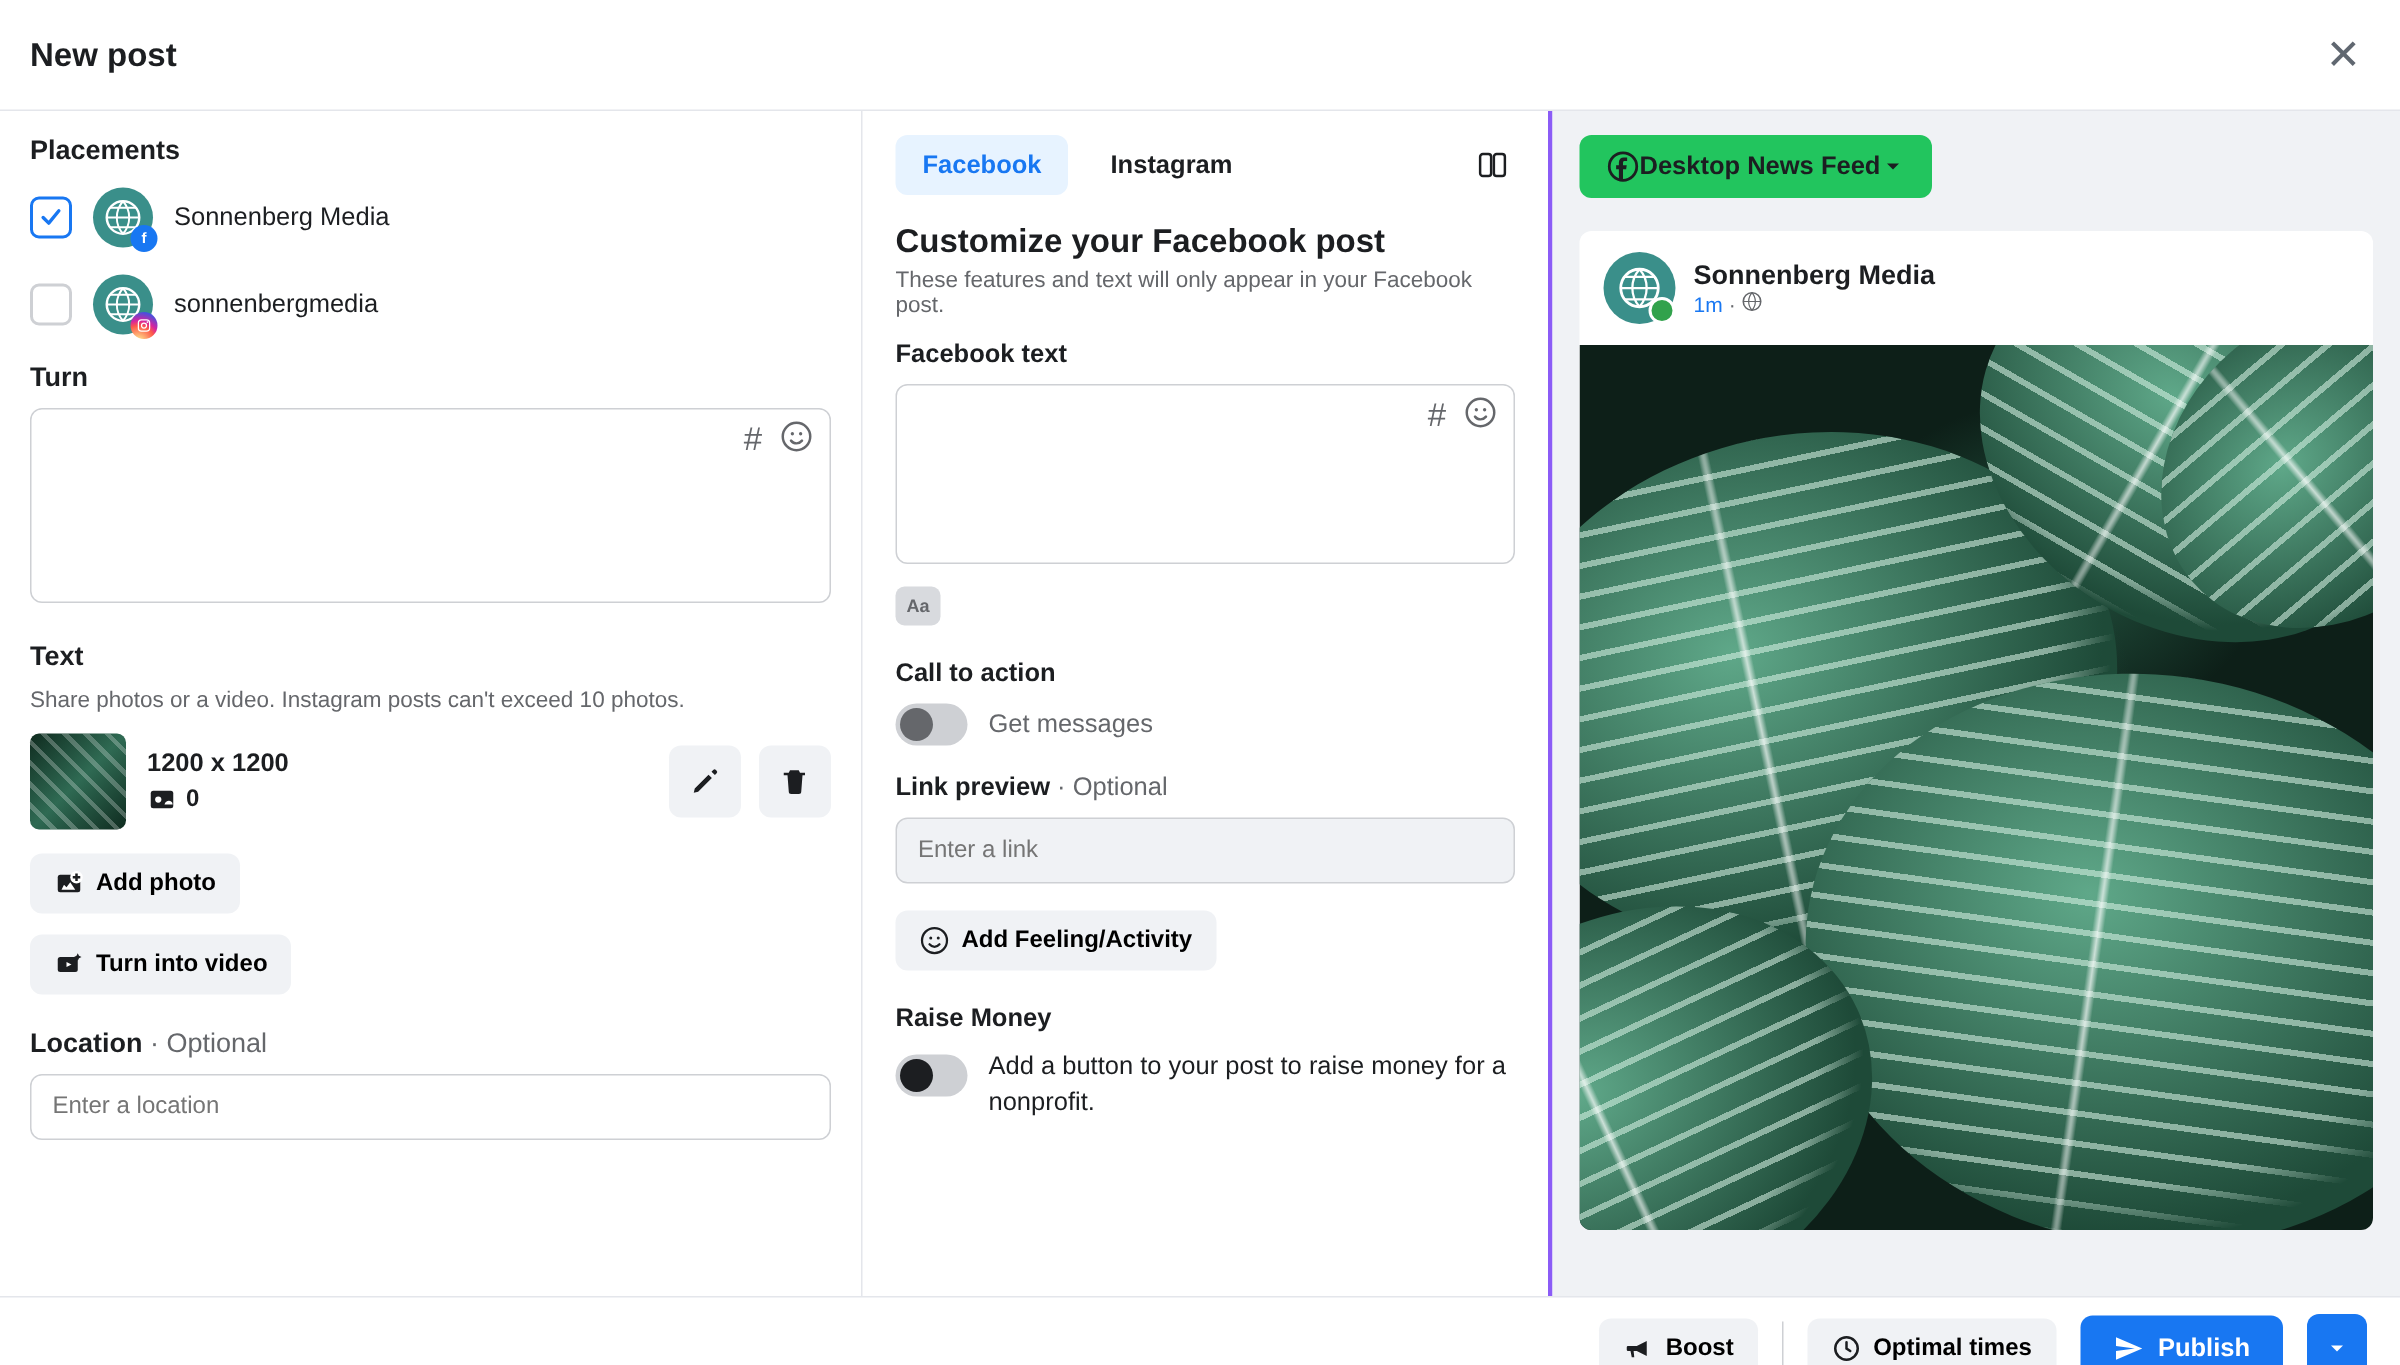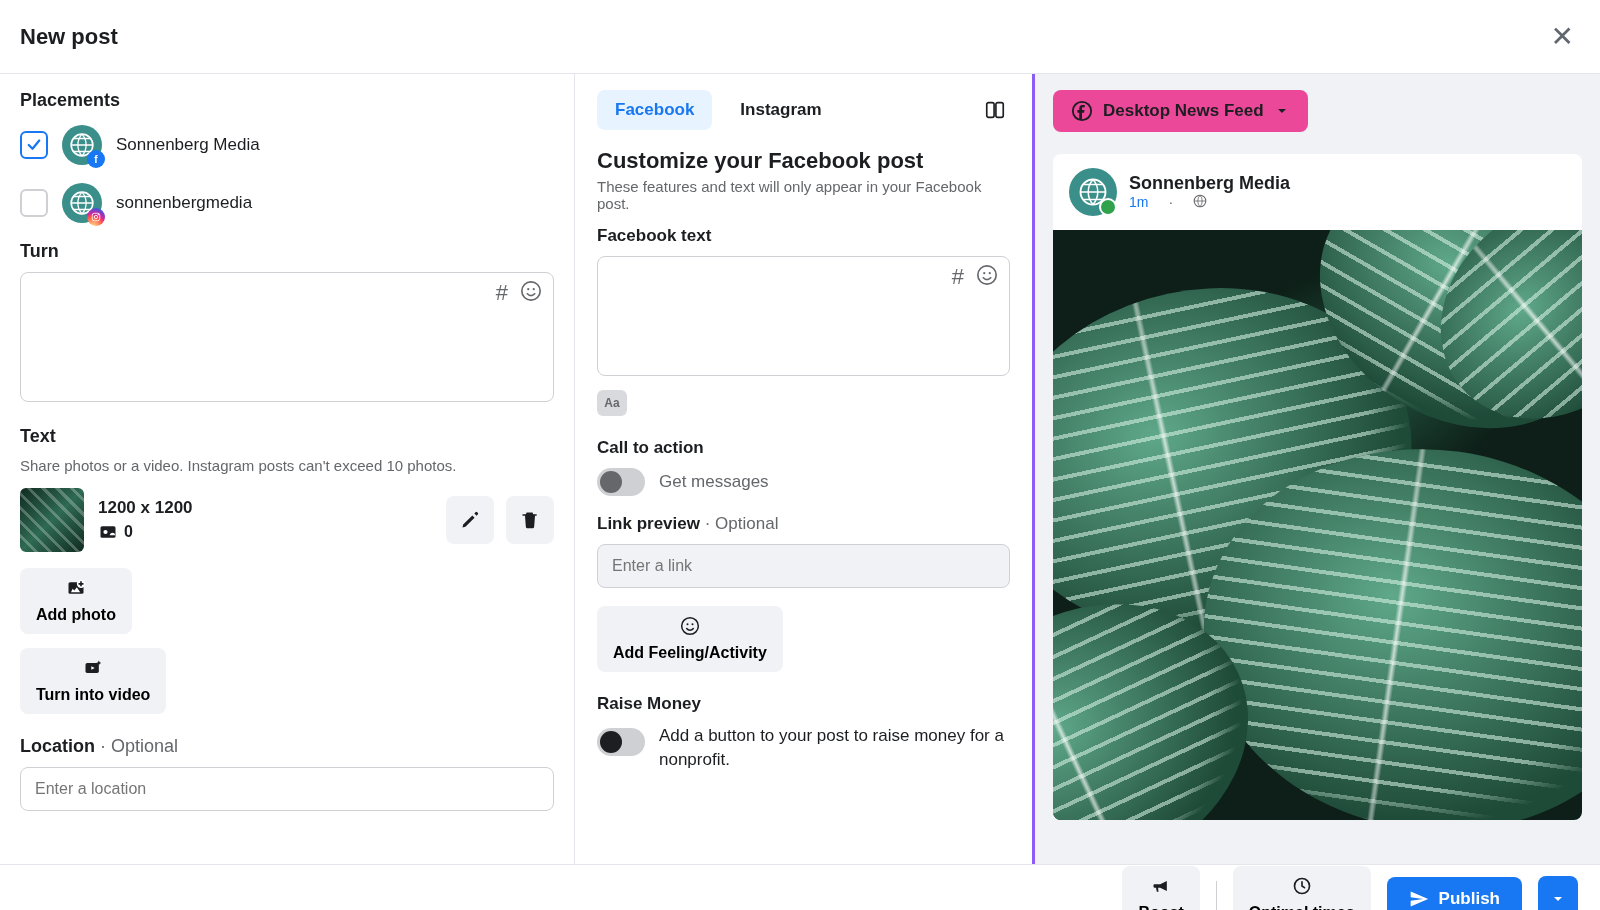--- a/index.html
+++ b/index.html
@@ -158,21 +158,20 @@
 
   .btn {
     background: #f0f2f5;
     border-radius: 8px;
     padding: 10px 16px;
     font-size: 16px;
     font-weight: 600;
     display: inline-flex; align-items: center; gap: 8px;
     cursor: pointer;
     border: none;
-    flex-direction: column;
   }
   .btn.muted { color: #65676b; background: #e4e6eb; }
   .btn-row { display: flex; gap: 12px; margin-bottom: 14px; }
   .btn svg { width: 20px; height: 20px; }
 
   .input {
     width: 100%;
     border: 1px solid #ced0d4;
     border-radius: 8px;
     padding: 12px 14px;
@@ -226,22 +225,21 @@
   }
   .toggle.dark::after { background: #1c1e21; }
   .toggle-label { font-size: 17px; color: #1c1e21; }
   .raise-text { font-size: 17px; line-height: 1.4; color: #1c1e21; }
 
   
   .preview-select {
     margin: 16px 18px 12px;
     display: inline-flex;
     align-items: center;
-    gap: 10px;
-    background: #ec4899;
+    background: #22c55e;
     border-radius: 8px;
     padding: 10px 18px;
     font-size: 17px;
     font-weight: 600;
     cursor: pointer;
   }
   .preview-card {
     margin: 10px 18px 0;
     background: #fff;
     border-radius: 8px;
@@ -255,21 +253,21 @@
     width: 48px; height: 48px; border-radius: 50%;
     background: #3a8f8a; position: relative;
     display: flex; align-items: center; justify-content: center;
   }
   .pc-avatar::after {
     content: ""; position: absolute; bottom: 0; right: 0;
     width: 14px; height: 14px; border-radius: 50%;
     background: #31a24c; border: 2px solid #fff;
   }
   .pc-name { font-size: 18px; font-weight: 700; }
-  .pc-meta { font-size: 14px; color: #1877f2; display: flex; gap: 20px; }
+  .pc-meta { font-size: 14px; color: #1877f2; display: flex; align-items: center; gap: 4px; }
   .pc-meta .dot { color: #65676b; }
   .pc-meta .globe { color: #65676b; }
   .pc-image {
     height: 590px;
     background:
       radial-gradient(ellipse 300px 220px at 30% 40%, #2f6a53 0%, transparent 70%),
       radial-gradient(ellipse 280px 200px at 75% 65%, #3a8366 0%, transparent 70%),
       radial-gradient(ellipse 200px 160px at 60% 25%, #245541 0%, transparent 70%),
       #0d1f18;
     position: relative;

